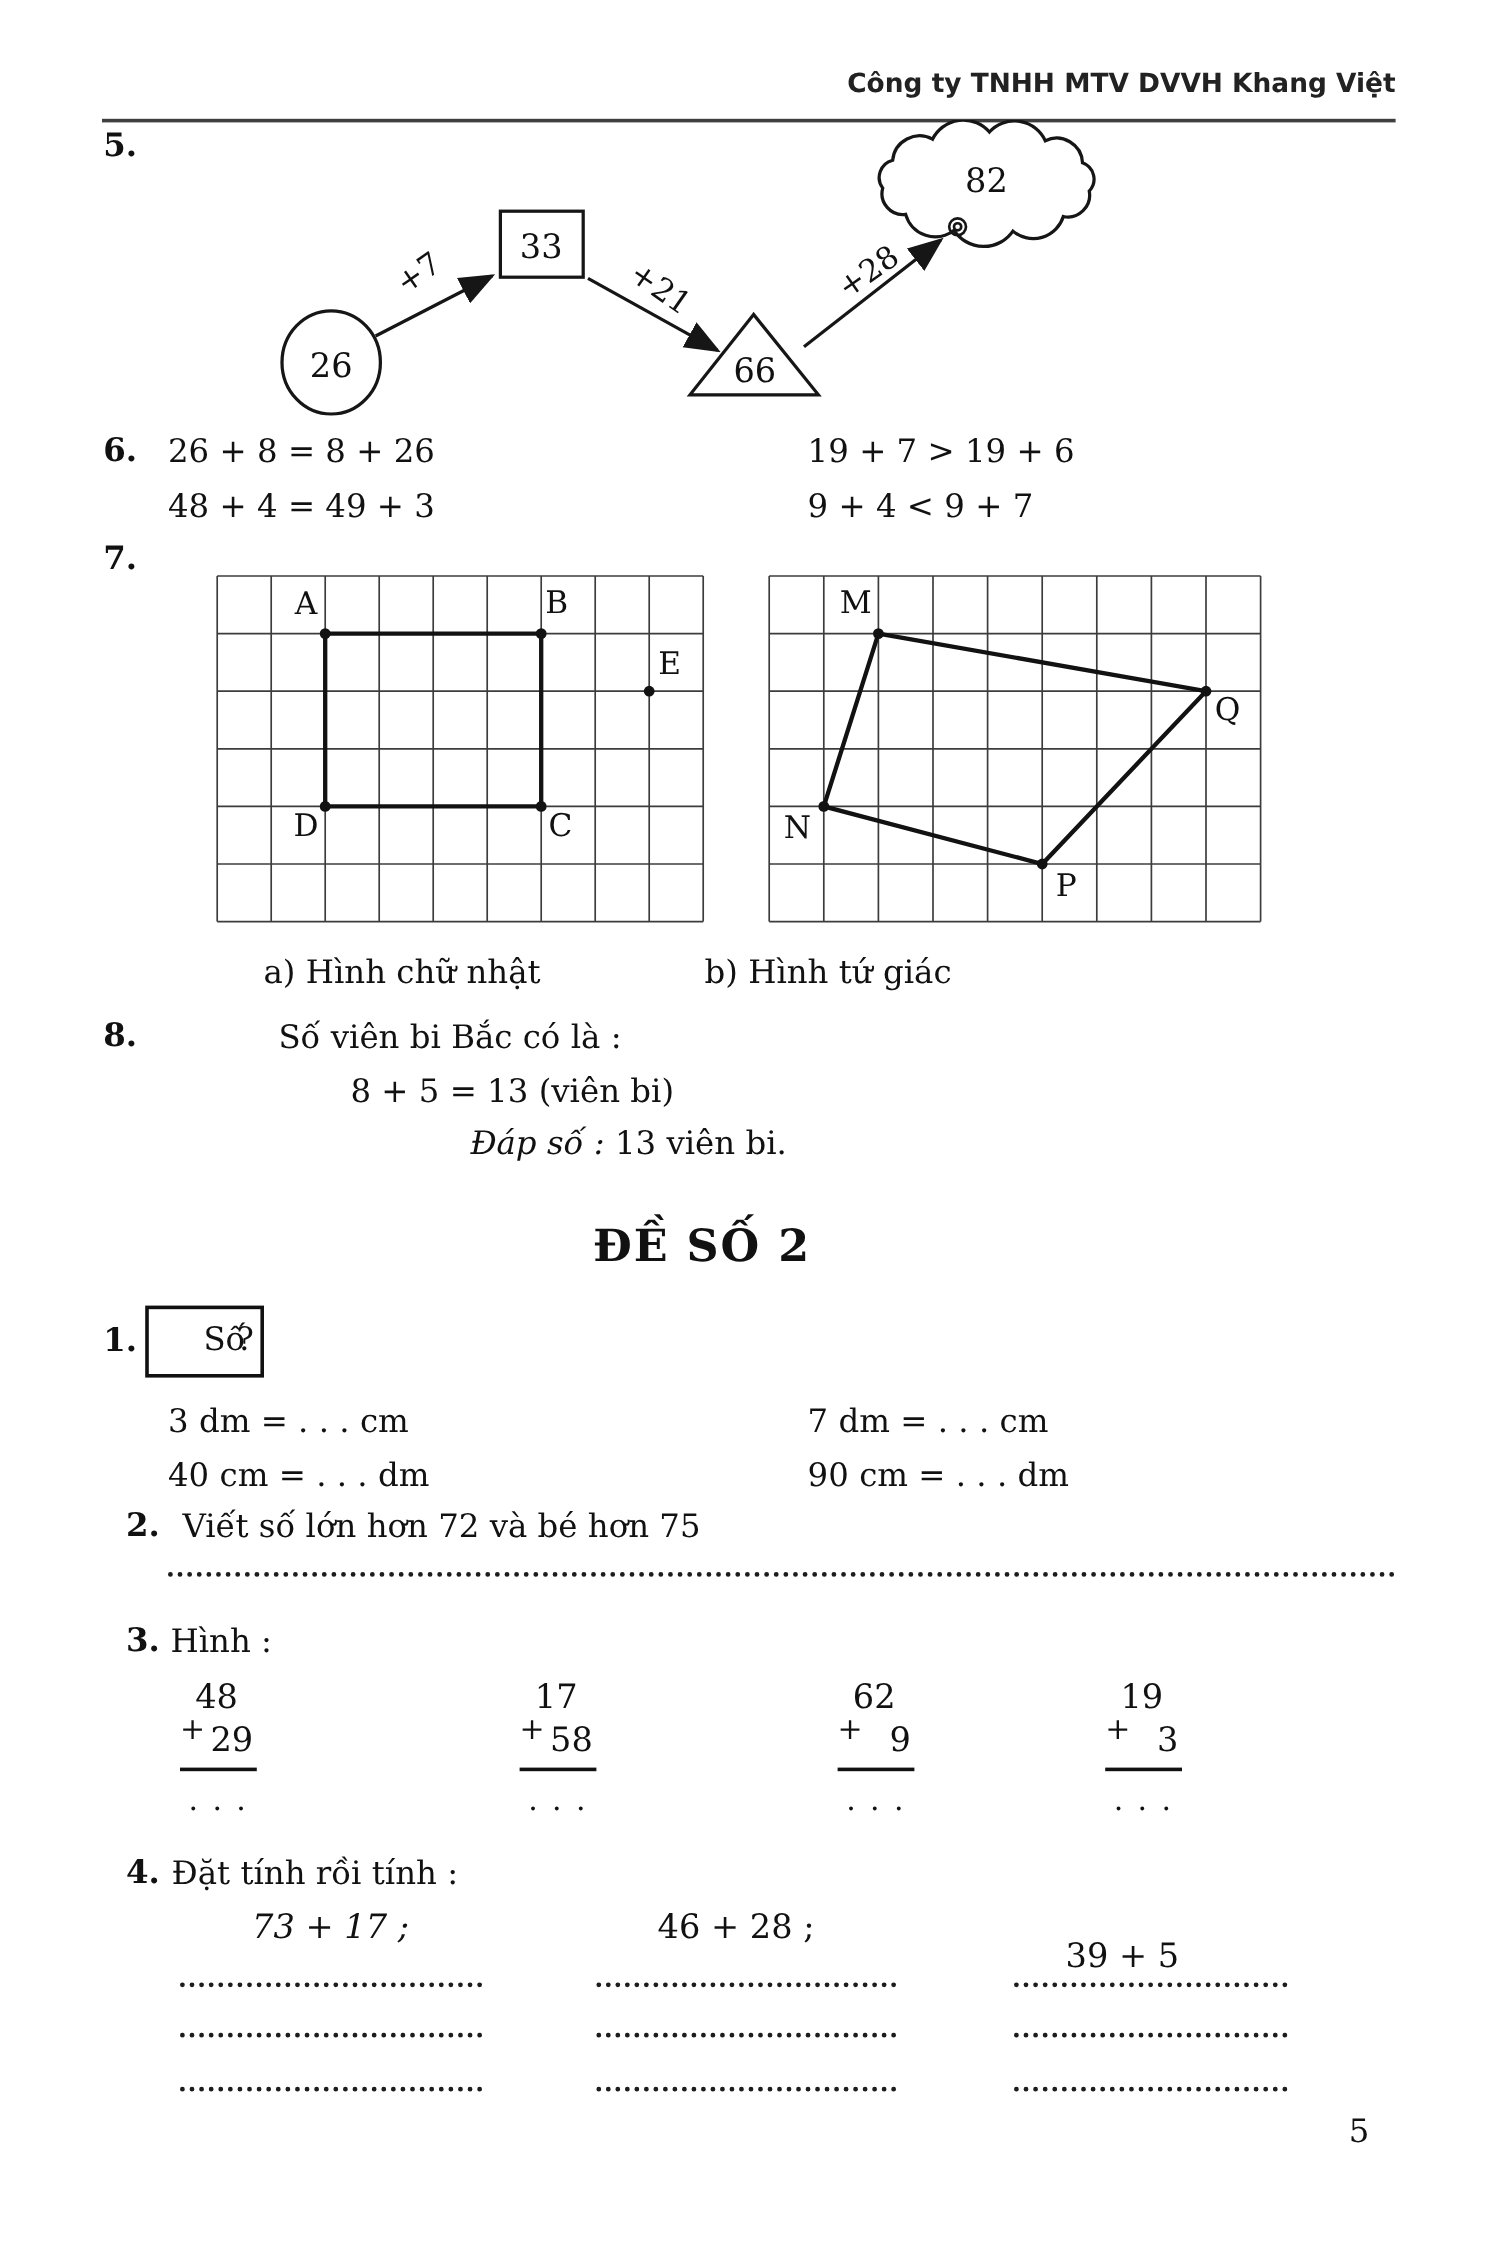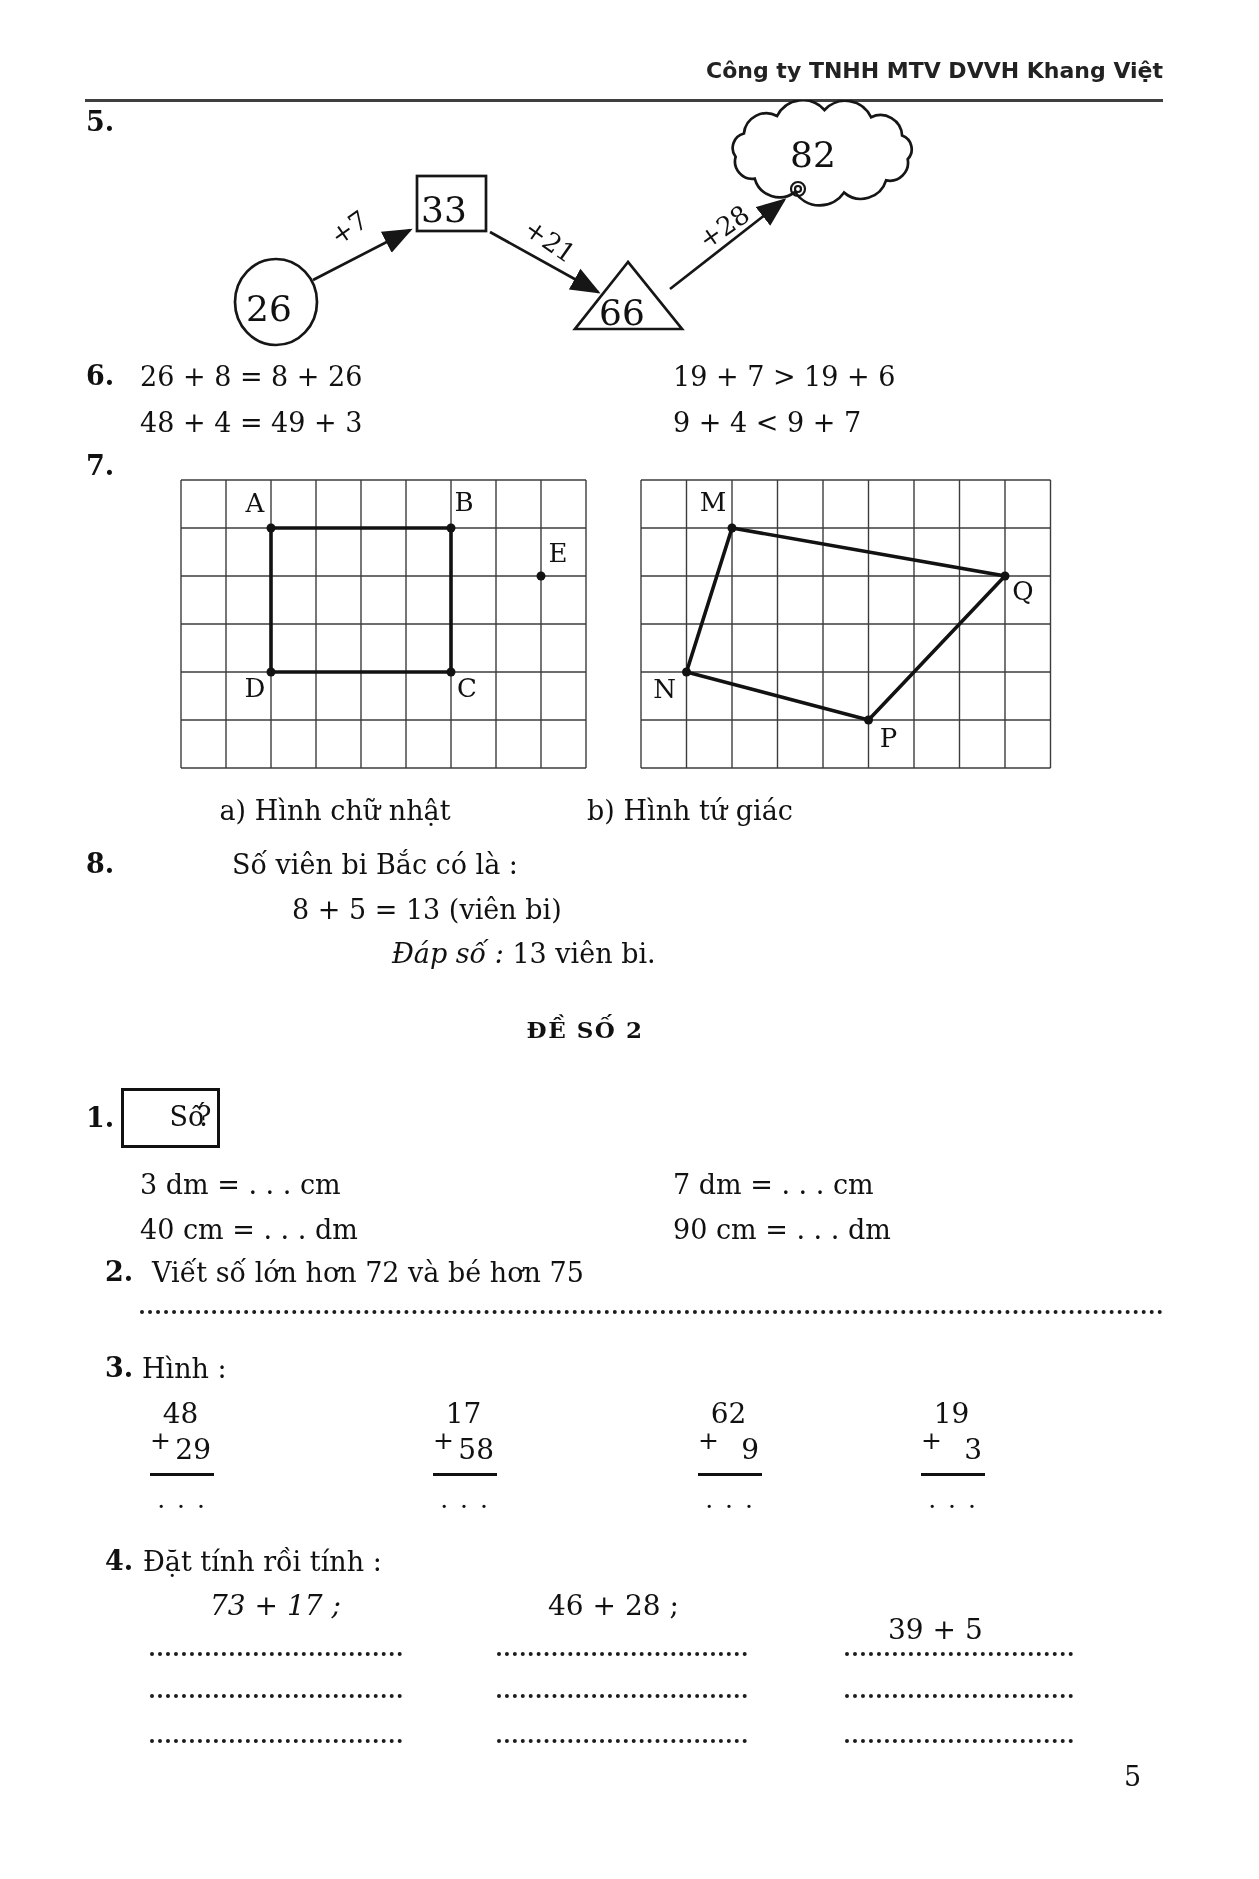--- a/index.html
+++ b/index.html
@@ -3,27 +3,27 @@
 <meta charset="utf-8">
 <style>
   html,body{margin:0;padding:0;background:#ffffff;}
   .page{position:relative;width:1259px;height:1879px;background:#fff;overflow:hidden;
         font-family:"DejaVu Serif","Liberation Serif",serif;color:#111;}
   .abs{position:absolute;}
   .txt{font-size:27px;line-height:1.25;white-space:nowrap;}
   .num{font-size:27px;font-weight:bold;white-space:nowrap;}
   .hdr{font-family:"DejaVu Sans","Liberation Sans",sans-serif;font-size:22px;font-weight:600;color:#222;white-space:nowrap;}
   .rule{height:3px;background:#3f3f3f;}
-  .title{font-size:23px;font-weight:bold;letter-spacing:1.5px;white-space:nowrap;}
+  .title{font-size:37px;font-weight:bold;letter-spacing:1.5px;white-space:nowrap;}
   .caption{font-size:27px;white-space:nowrap;text-align:center;}
   .dotline{border-bottom:4px dotted #1c1c1c;}
   .qbox{border:3px solid #111;text-align:center;font-size:27px;padding-left:33px;}
   .qbox .inner{line-height:52px;}
   .center{text-align:center;}
-  .nodeval{font-size:36px;white-space:nowrap;}
+  .nodeval{font-size:28px;text-align:center;white-space:nowrap;}
   .arrlabel{font-size:26px;text-align:center;white-space:nowrap;}
   .rot-neg{transform:rotate(-35deg);}
   .rot-pos{transform:rotate(35deg);}
   .vadd{position:absolute;width:64px;font-size:28px;}
   .v-top{text-align:center;padding-right:3px;line-height:36px;}
   .v-row{display:flex;justify-content:space-between;align-items:flex-end;line-height:36px;}
   .v-plus{font-size:25px;position:relative;top:-9px;}
   .v-num{padding-right:3px;}
   .v-rule{border-top:3px solid #111;margin-top:5px;}
   .v-dots{text-align:center;font-size:25px;letter-spacing:2px;margin-top:9px;white-space:nowrap;}

